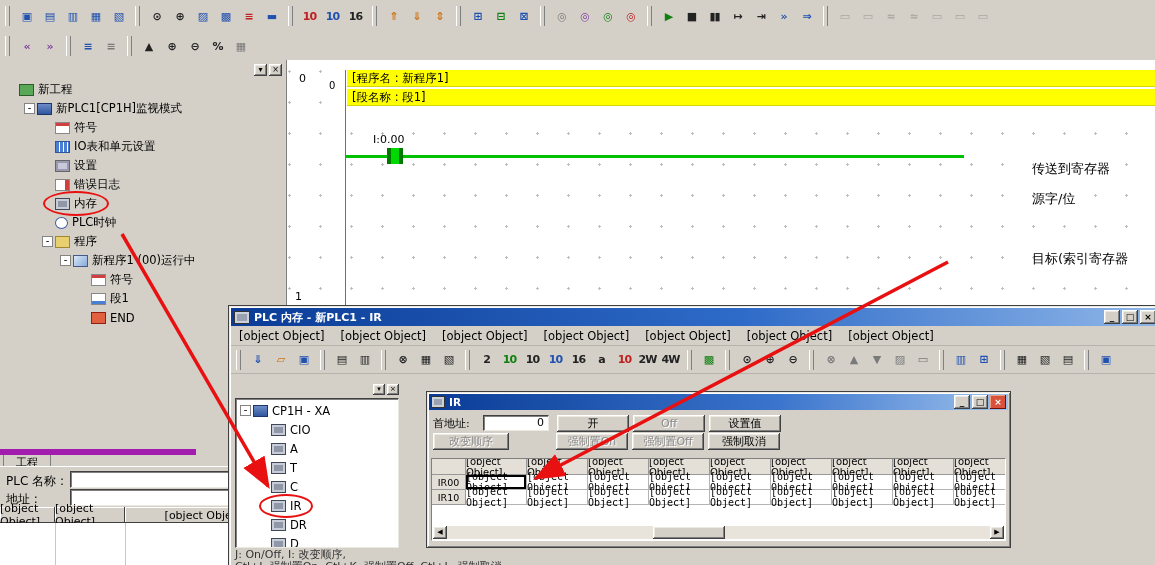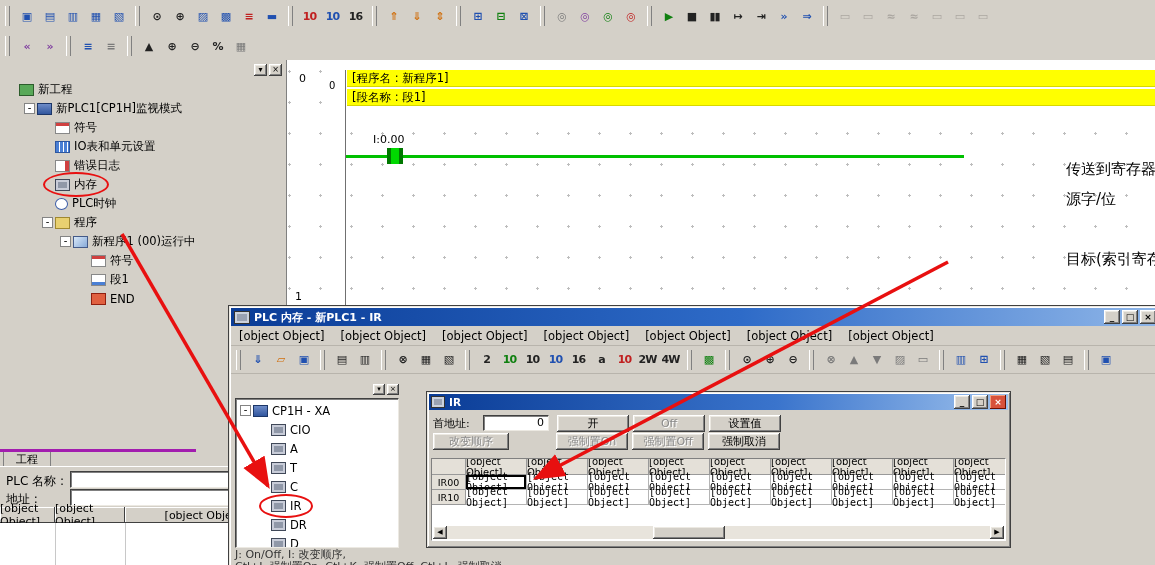--- a/index.html
+++ b/index.html
@@ -49,21 +49,21 @@
   [data-icon="settings"]{background:#c8c8d8;border-color:#666;box-shadow:inset 0 0 0 2px #9898b0}
   [data-icon="errorlog"]{background:#fff;border-color:#888;box-shadow:inset -4px 0 0 #d04040}
   [data-icon="clock"]{background:#fff;border-color:#3a5ca8;border-radius:50%;flex-basis:13px;width:13px}
   [data-icon="memory"],[data-icon="chip"]{background:#9098a8;border-color:#404858;box-shadow:inset 0 0 0 2px #c8ccd8}
   [data-icon="folder"]{background:#e8d070;border-color:#a08830}
   [data-icon="program"]{background:linear-gradient(135deg,#d8e8f8,#88aad8);border-color:#445a88}
   [data-icon="section"]{background:#fff;border-color:#888;box-shadow:inset 0 -3px 0 #4a7fd4}
   [data-icon="end"]{background:#e06040;border-color:#902010}
   [data-icon="funcblock"]{background:#b8d0e8;border-color:#3a5ca8}
   
-  .ptabbar{position:absolute;left:0;top:449px;width:196px;height:17px;border-top:3px solid #a21caf;background:#d4d0c8}
+  .ptabbar{position:absolute;left:0;top:449px;width:196px;height:17px;border-top:6px solid #a21caf;background:#d4d0c8}
   .ptab{position:absolute;left:3px;top:0;width:46px;height:15px;background:#d4d0c8;border:1px solid #808080;border-top:none;font-size:11px;display:flex;align-items:center;justify-content:center}
   .alabel{position:absolute;font-size:12px}
   .afield{position:absolute;height:15px;font-size:11px;padding:0 3px}
   .ahrow{position:absolute;left:0;top:506px;display:flex}
   .ah{height:16px;font-size:11px;background:#d4d0c8;box-shadow:inset -1px -1px 0 #404040,inset 1px 1px 0 #fff;display:flex;align-items:center;justify-content:center}
   .ah:nth-child(1){width:55px}.ah:nth-child(2){width:70px}.ah:nth-child(3){width:161px}
   .abody{position:absolute;left:0;top:522px;width:286px;height:43px;background:#fff}
   .abody i{position:absolute;top:0;bottom:0;width:1px;background:#c8c8c8}
   
   .ladder{position:absolute;left:286px;top:60px;width:869px;height:505px;background:#fff;border-left:1px solid #808080;background-image:radial-gradient(circle,#bdbdbd 1px,transparent 1.3px);background-size:31px 31px;background-position:18px 58px;z-index:1}
@@ -71,21 +71,21 @@
   .yellowbar{position:absolute;left:60px;width:809px;height:17px;background:#ffff00;font-size:11.5px;line-height:17px;padding-left:5px;box-sizing:border-box;border-bottom:1px solid #d8d800}
   .rnum{position:absolute;font-size:11px}
   .wire{position:absolute;left:59px;top:95px;width:618px;height:3px;background:#00c000}
   .contact{position:absolute;left:100px;top:88px;width:8px;height:16px;background:#00d800;border-left:4px solid #007800;border-right:4px solid #007800}
   .contact-label{position:absolute;left:86px;top:73px;font-size:11px}
   .instr{position:absolute;left:677px;top:95px;width:94px;height:134px;background:#fff;border:1px solid #000;box-sizing:border-box;z-index:2}
   .instr-title{height:25px;line-height:25px;text-align:center;font-size:11px;border-bottom:1px solid #000}
   .instr-op{height:27px;line-height:27px;text-align:center;font-size:11px}
   .instr-op.sep{border-bottom:1px solid #000}
   .instr-op.last{height:50px;line-height:34px}
-  .icomment{position:absolute;left:779px;font-size:15px;white-space:nowrap}
+  .icomment{position:absolute;left:745px;font-size:13px;white-space:nowrap}
   
   .memwin{position:absolute;left:228px;top:305px;width:932px;height:272px;z-index:10}
   .tb1{position:absolute;left:2px;top:2px;right:2px;height:18px;background:linear-gradient(90deg,#0a3c96,#2e6bc8 55%,#8fb6e8);display:flex;align-items:center;color:#fff;font-weight:bold;font-size:11px;padding:0 3px;box-sizing:border-box}
   .tb2{position:absolute;left:2px;top:2px;right:2px;height:16px;background:linear-gradient(90deg,#0a3c96,#3a74cc 60%,#9cc0ec);display:flex;align-items:center;color:#fff;font-weight:bold;font-size:10.5px;padding:0 2px;box-sizing:border-box}
   .chipico{width:14px;height:11px;background:#9aa2b2;border:1px solid #333;box-shadow:inset 0 0 0 2px #ccd2dc;margin-right:4px;flex:0 0 auto}
   .wbtns{margin-left:auto;display:flex;gap:2px}
   .wbtn{width:16px;height:14px;font-size:9px;line-height:1;color:#000}
   .wbtn[data-col="red"]{background:#d8523c;color:#fff;box-shadow:inset -1px -1px 0 #701000,inset 1px 1px 0 #f0a080}
   .mmenu{position:absolute;left:2px;top:21px;right:2px;height:18px;display:flex;align-items:center;border-bottom:1px solid #b8b4ac}
   .mitem{padding:0 8px;font-size:11.5px}
@@ -272,20 +272,27 @@
       <div class="trow" data-level="2">
       <span class="expander"></span>
       <span class="tcontent">
         <span class="ticon" data-icon="iotable"></span>
         <span class="tlabel">IO表和单元设置</span>
       </span>
     </div>
       <div class="trow" data-level="2">
       <span class="expander"></span>
       <span class="tcontent">
+        <span class="ticon" data-icon="settings"></span>
+        <span class="tlabel">设置</span>
+      </span>
+    </div>
+      <div class="trow" data-level="2">
+      <span class="expander"></span>
+      <span class="tcontent">
         <span class="ticon" data-icon="errorlog"></span>
         <span class="tlabel">错误日志</span>
       </span>
     </div>
       <div class="trow" data-level="2" data-circled="true">
       <span class="expander"></span>
       <span class="tcontent">
         <span class="ticon" data-icon="memory"></span>
         <span class="tlabel">内存</span>
       </span>

